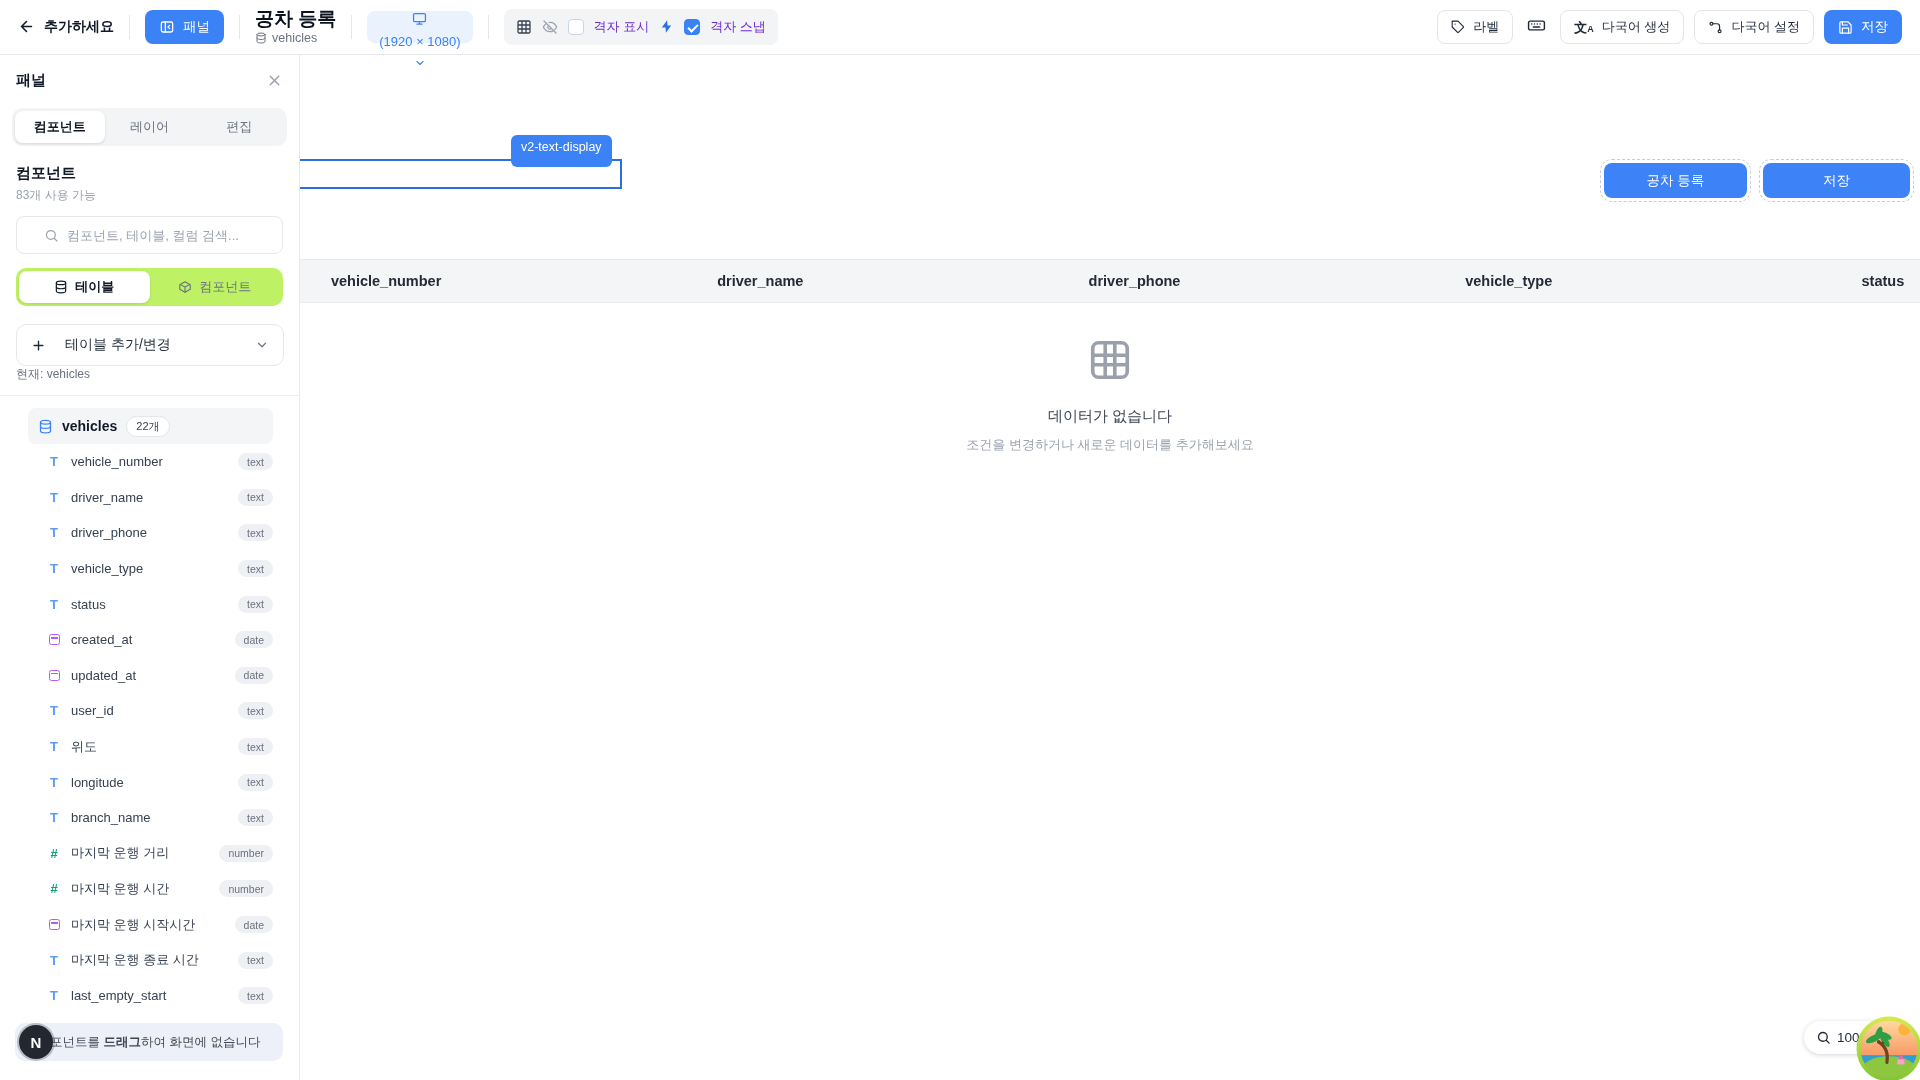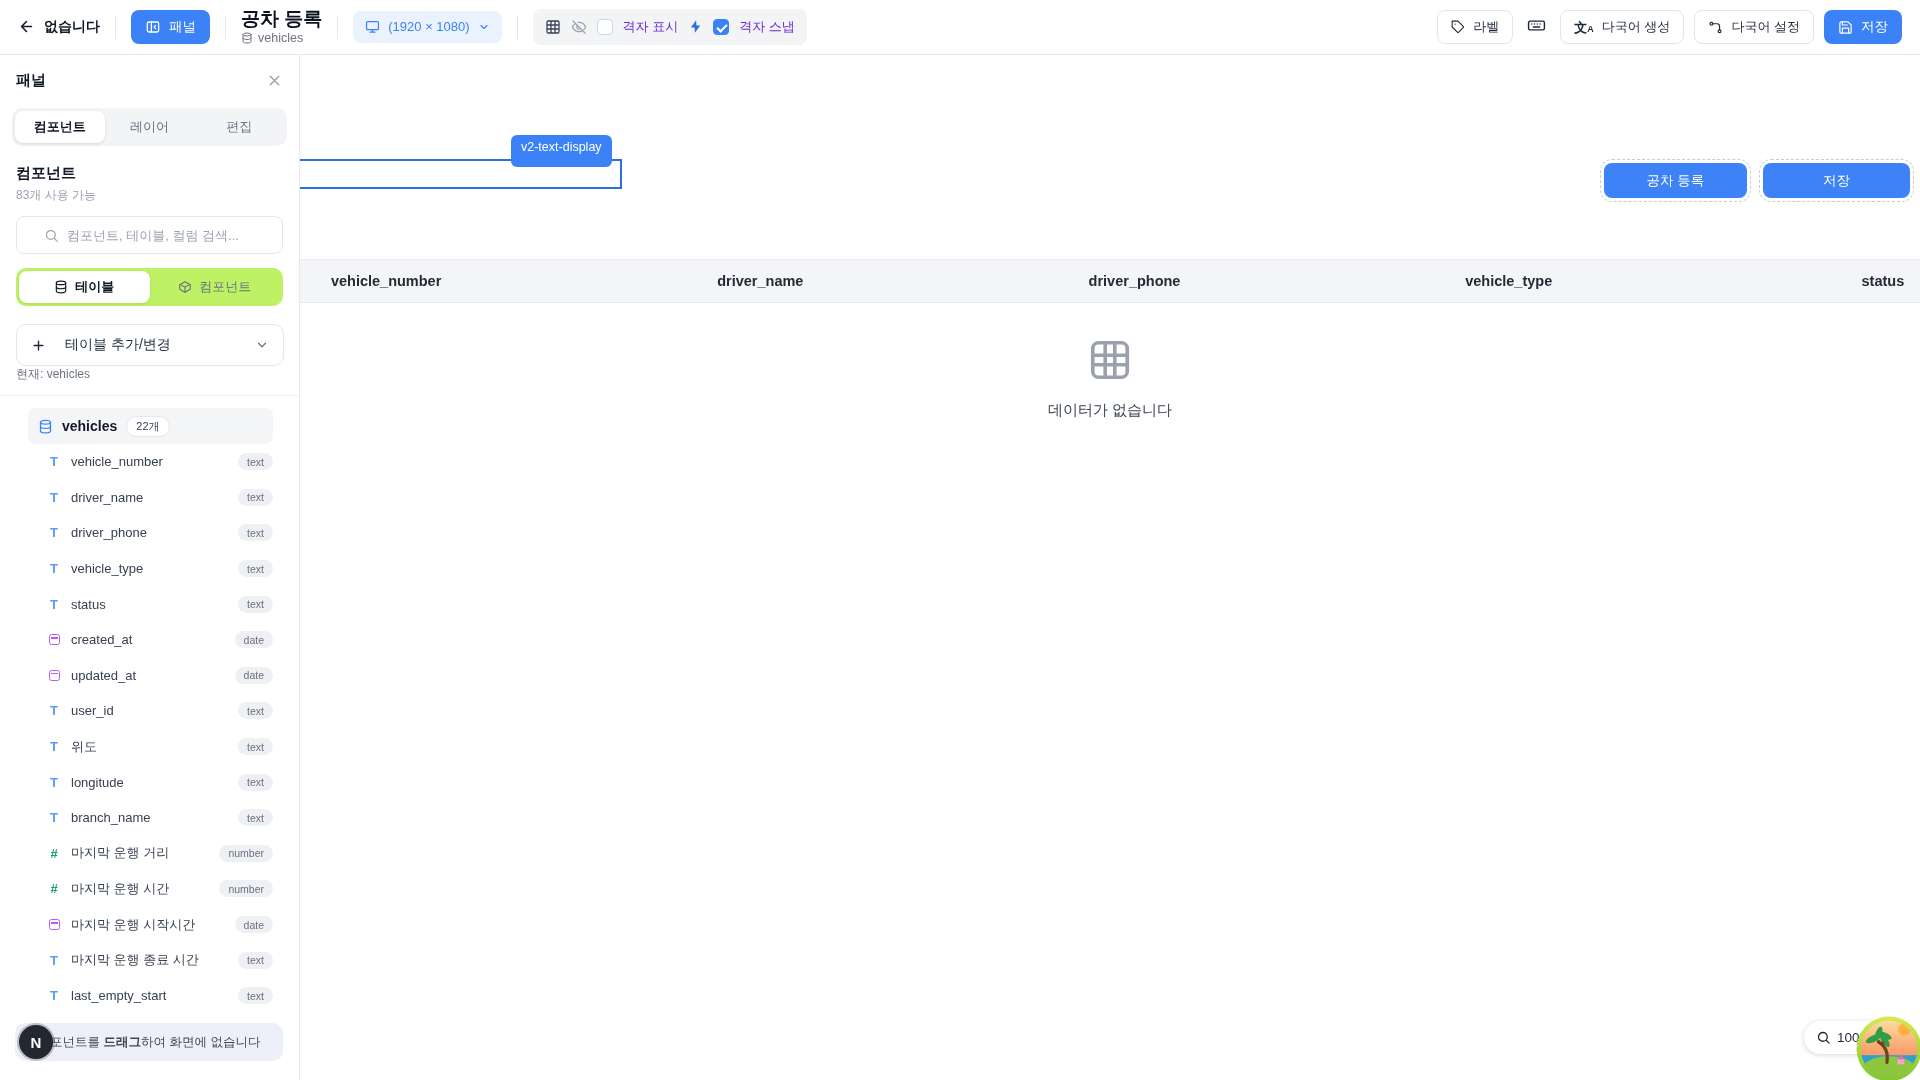--- a/index.html
+++ b/index.html
@@ -15,21 +15,21 @@
   .tb-left, .tb-right { display:flex; align-items:center; }
   .tb-divider { width:1px; height:24px; background:#e5e7eb; margin:0 15px; }
   .back-link { display:flex; align-items:center; gap:9px; font-size:14px; font-weight:600; color:#111827; cursor:pointer; }
   .btn-blue { display:flex; align-items:center; gap:8px; background:#3b82f6; color:#fff; border:none;
     border-radius:8px; height:34px; padding:0 14px; font-size:13.5px; font-weight:500; cursor:pointer;
     font-family:inherit; }
   .title-block { display:flex; flex-direction:column; justify-content:center; gap:2px; }
   .page-title { font-size:19px; font-weight:700; color:#0b1220; line-height:1.1; }
   .page-sub { display:flex; align-items:center; gap:5px; font-size:12.5px; color:#6b7280; }
   .res-pill { display:flex; align-items:center; gap:8px; background:#eaf2fe; color:#3b82f6; height:32px;
-    border-radius:8px; padding:0 12px; font-size:13px; font-weight:500; cursor:pointer; }
+    border-radius:8px; padding:0 12px; font-size:13px; font-weight:500; cursor:pointer;flex-direction:column; }
   .grid-group { display:flex; align-items:center; gap:10px; background:#f3f4f6; height:36px;
     border-radius:8px; padding:0 12px; }
   .grid-group .lbl { font-size:13px; color:#6d28d9; }
   .checkbox { width:16px; height:16px; border-radius:4px; border:1.5px solid #cbd5e1; background:#fff;
     position:relative; cursor:pointer; }
   .checkbox.checked { background:#3b82f6; border-color:#3b82f6; }
   .checkbox.checked::after { content:''; position:absolute; left:5px; top:2px; width:4px; height:8px;
     border-right:2px solid #fff; border-bottom:2px solid #fff; transform:rotate(45deg); }
   .btn-outline { display:flex; align-items:center; gap:8px; background:#fff; border:1px solid #e2e5ea;
     border-radius:8px; height:34px; padding:0 13px; font-size:13px; color:#1f2937; cursor:pointer; font-family:inherit;justify-content:center; }
@@ -94,39 +94,39 @@
   .cv-btn { position:absolute; height:35px; background:#3d82f6; color:#fff; border:none; border-radius:8px;
     font-size:13.5px; font-weight:500; font-family:inherit; cursor:pointer;
     outline:1.5px dashed #c6cdd9; outline-offset:3px; }
   .cv-btn.register { left:1604px; top:108px; width:143px; }
   .cv-btn.save { left:1763px; top:108px; width:147px; }
   .thead { position:absolute; left:199px; top:204px; width:1871px; height:44px; background:#f4f5f7;
     border-top:1px solid #e8eaee; border-bottom:1px solid #e8eaee; display:flex; }
   .th { flex:1; display:flex; align-items:center; justify-content:center; font-size:14.5px; font-weight:700; color:#242b36; }
   .empty-state { position:absolute; left:300px; top:282px; width:1620px; text-align:center; }
   .empty-state .eicon { margin:0 auto; width:46px; height:46px; }
-  .empty-title { margin-top:14px; font-size:15px; font-weight:500; color:#3a4150; }
+  .empty-title { margin-top:20px; font-size:15px; font-weight:500; color:#3a4150; }
   .empty-sub { margin-top:10px; font-size:13px; color:#9aa3af; }
   .zoom-pill { position:absolute; left:1804px; top:966px; height:33px; background:#fff; border-radius:17px;
     box-shadow:0 1px 5px rgba(15,23,42,.18); display:flex; align-items:center; gap:6px; padding:0 16px 0 12px;
     font-size:13.5px; color:#1f2937; cursor:pointer; }
   .island { position:absolute; left:1856px; top:961px; width:66px; height:66px; cursor:pointer; }
 </style>
 </head>
 <body>
 
 <header class="toolbar">
   <div class="tb-left">
     <div class="back-link">
       <span class="icon">
         <svg width="17" height="17" viewBox="0 0 24 24" fill="none" stroke="#111827" stroke-width="2.2" stroke-linecap="round" stroke-linejoin="round">
             <path d="M19 12H5M12 19l-7-7 7-7"></path>
           </svg>
       </span>
-      <span>없습니다</span>
+      <span>추가하세요</span>
     </div>
     <div class="tb-divider"></div>
     <button class="btn-blue">
       <span class="icon">
         <svg width="16" height="16" viewBox="0 0 24 24" fill="none" stroke="#fff" stroke-width="1.9" stroke-linecap="round" stroke-linejoin="round">
             <rect x="3.5" y="4.5" width="17" height="15" rx="2.5"></rect>
             <path d="M9.5 4.5v15"></path>
             <path d="M16 9.5L13.5 12 16 14.5"></path>
           </svg>
       </span>
@@ -263,20 +263,21 @@
     </div>
 
   <div class="empty-state">
     <div class="eicon icon">
       <svg width="46" height="46" viewBox="0 0 24 24" fill="none" stroke="#9aa1ac" stroke-width="1.9" stroke-linejoin="round">
           <rect x="3" y="3" width="18" height="18" rx="3"></rect>
           <path d="M3 9.5h18M3 14.5h18M9.5 3v18M14.5 3v18"></path>
         </svg>
     </div>
     <div class="empty-title">데이터가 없습니다</div>
+    <div class="empty-sub">조건을 변경하거나 새로운 데이터를 추가해보세요</div>
   </div>
 
   <div class="zoom-pill">
     <span class="icon">
       <svg width="15" height="15" viewBox="0 0 24 24" fill="none" stroke="#1f2937" stroke-width="2.1" stroke-linecap="round">
           <circle cx="11" cy="11" r="7"></circle>
           <path d="M21 21l-4.3-4.3"></path>
         </svg>
     </span>
     <span>100%</span>

